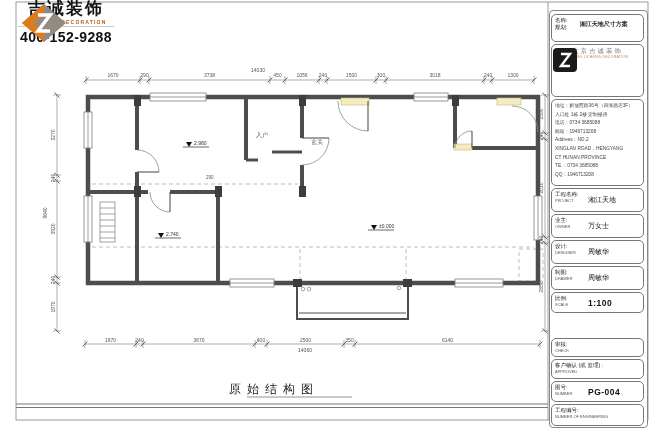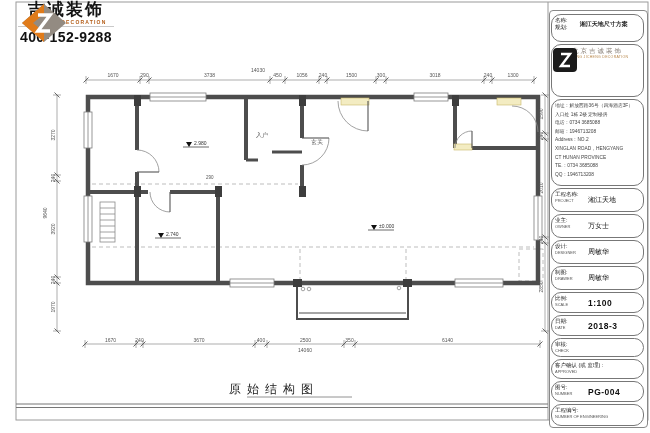--- a/index.html
+++ b/index.html
@@ -5,29 +5,29 @@
   html,body{margin:0;padding:0;background:#fff;}
   body{width:650px;height:433px;position:relative;overflow:hidden;
        font-family:"Liberation Sans",sans-serif;color:#222;}
   #stage{position:absolute;inset:0;width:650px;height:433px;}
   svg{position:absolute;top:0;left:0;}
   svg text{font-family:"Liberation Sans",sans-serif;}
 
   
   .brand{position:absolute;left:18px;top:2px;width:96px;text-align:center;}
   .brand .mark{display:block;margin:0 auto;}
-  .brand-cn{font-size:17px;font-weight:bold;letter-spacing:2px;color:#141414;line-height:16px;}
+  .brand-cn{font-size:17px;font-weight:bold;letter-spacing:2px;color:#141414;line-height:16px;font-family:Liberation Mono, monospace;}
   .brand-en{font-size:5px;font-weight:bold;letter-spacing:1.2px;color:#b35c16;
             border-bottom:1px solid #c9c9c9;padding-bottom:1px;margin:1px 0 2px 0;}
   .brand-phone{font-size:14px;font-weight:bold;color:#111;letter-spacing:.4px;}
 
   
   .tb-outer{position:absolute;left:549px;top:10px;width:97px;height:416px;
             border:1px solid #888;border-radius:4px;background:#fff;}
-  .tb-row{position:absolute;left:551px;width:93px;border:1px solid #777;border-radius:10px;
+  .tb-row{position:absolute;left:551px;width:93px;border:1px solid #777;border-radius:5px;
           background:#fff;box-sizing:border-box;padding:2px 3px;overflow:hidden;}
   .tb-lab-cn{font-size:5.5px;color:#222;line-height:6.5px;white-space:nowrap;}
   .tb-lab-en{font-size:4px;color:#555;line-height:5px;white-space:nowrap;}
   .tb-val{position:absolute;left:36px;top:50%;transform:translateY(-50%);
           font-size:7px;color:#111;white-space:nowrap;}
   .tb-val.em{font-weight:bold;font-size:8.5px;letter-spacing:.5px;}
   .tb-name-val{text-align:center;font-size:6px;font-weight:bold;margin-top:3px;}
   .tb-logo{ text-align:center;}
   .tb-logo-co{font-size:6.5px;letter-spacing:2px;color:#8a8178;line-height:8px;}
   .tb-logo-en{font-size:3.5px;letter-spacing:.3px;color:#b8874a;line-height:5px;}
@@ -340,25 +340,20 @@
   <div class="tb-row" style="top:266px;height:24px;">
     <div class="tb-lab-cn">制图:</div>
     <div class="tb-lab-en">DRAWER</div>
     <div class="tb-val">周敏华</div>
   </div>
   <div class="tb-row" style="top:292px;height:21px;">
     <div class="tb-lab-cn">比例:</div>
     <div class="tb-lab-en">SCALE</div>
     <div class="tb-val em">1:100</div>
   </div>
-  <div class="tb-row" style="top:315px;height:21px;">
-    <div class="tb-lab-cn">日期:</div>
-    <div class="tb-lab-en">DATE</div>
-    <div class="tb-val em">2018-3</div>
-  </div>
   <div class="tb-row" style="top:338px;height:19px;">
     <div class="tb-lab-cn">审核:</div>
     <div class="tb-lab-en">CHECK</div>
     <div class="tb-val"></div>
   </div>
   <div class="tb-row" style="top:359px;height:20px;">
     <div class="tb-lab-cn">客户确认 (或 监理) :</div>
     <div class="tb-lab-en">APPROVED</div>
     <div class="tb-val"></div>
   </div>

